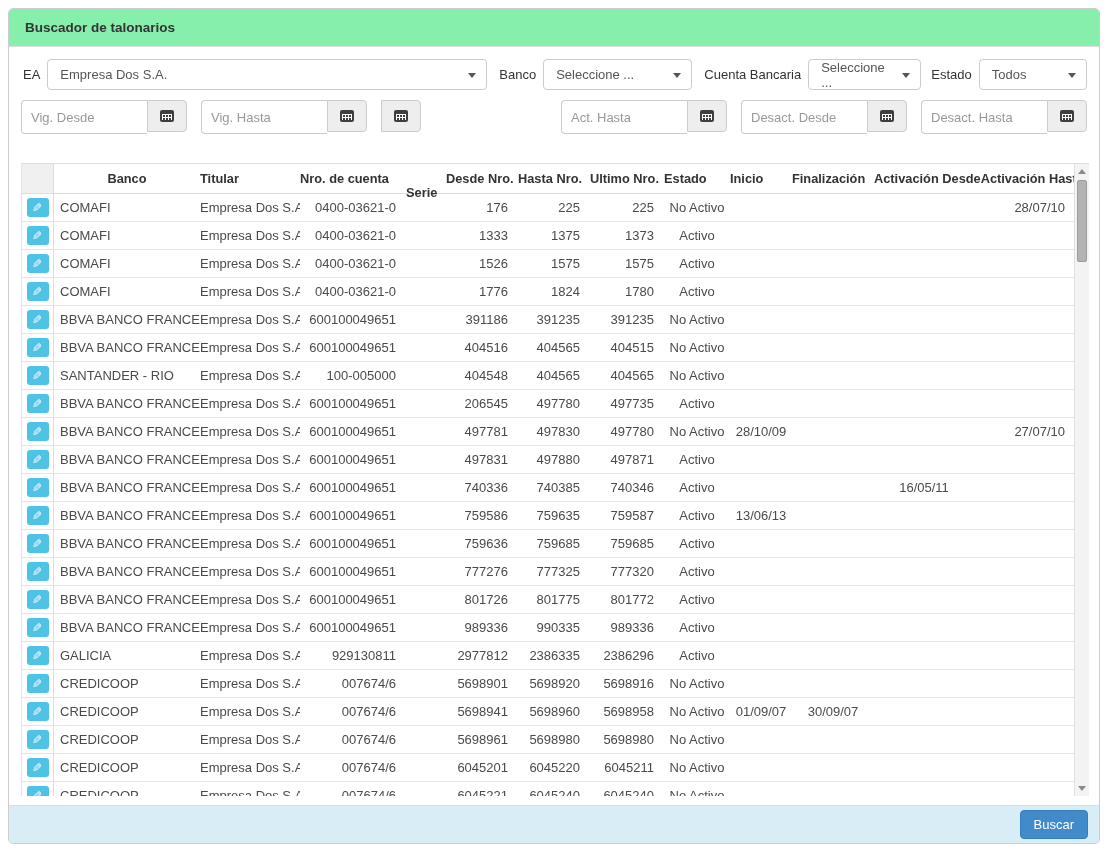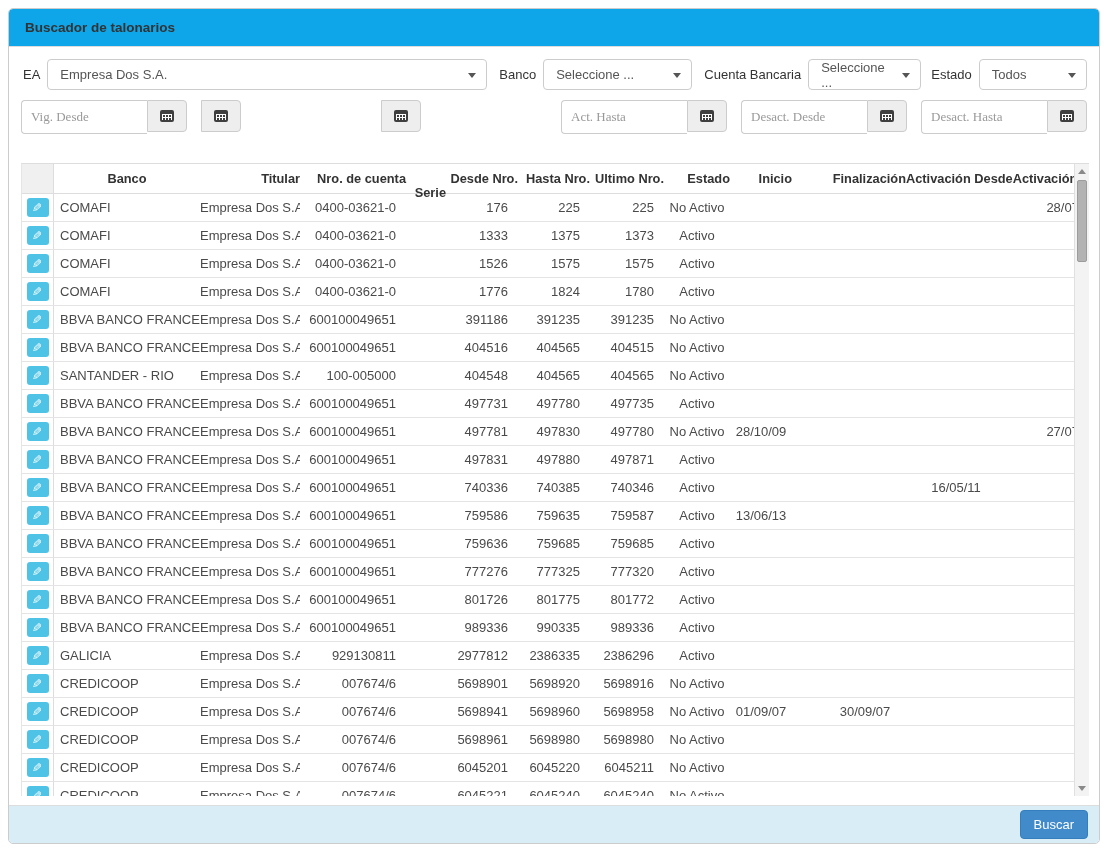--- a/index.html
+++ b/index.html
@@ -1,20 +1,20 @@
 <!DOCTYPE html>
 <html><head>
 <meta charset="utf-8">
 <style>
   * { box-sizing: border-box; margin: 0; padding: 0; }
   html,body { width:1110px; height:852px; background:#fff;
     font-family:"Liberation Sans", sans-serif; color:#333; }
   .panel { position:relative; margin:8px; width:1092px; height:836px;
     border:1px solid #ccc; border-radius:5px; background:#fff; overflow:hidden; }
-  .panel-heading { background:#0ea5e9; border-bottom:1px solid #ddd;
+  .panel-heading { background:#86efac; border-bottom:1px solid #ddd;
     padding:11px 16px; font-size:13.5px; font-weight:bold; color:#333;
     border-radius:4px 4px 0 0; }
   .panel-body { padding:12px; }
 
   
   .frow1 { display:flex; align-items:center; height:31px; margin-bottom:10px; }
   .flabel { font-size:13px; color:#333; margin:0 7px 0 2px; white-space:nowrap;text-align:center; }
   .sel { position:relative; height:31px; border:1px solid #ccc; border-radius:4px;
     background:#fff; display:flex; align-items:center; padding:0 24px 0 12px;
     font-size:13px; color:#555; cursor:pointer; }
@@ -24,53 +24,53 @@
   .sel-ea { width:450px; margin-right:10px; }
   .sel-banco { width:152px; margin-right:10px; }
   .sel-cb { width:115px; margin-right:8px; }
   .sel-estado { width:110px; }
 
   
   .frow2 { display:flex; justify-content:space-between; height:32px; }
   .igroup { display:flex; width:166px; }
   .igroup input { flex:1; min-width:0; height:32px; border:1px solid #ccc;
     border-right:none; border-radius:4px 0 0 4px; padding:16px 9px; font-size:13px;
-    color:#555; font-family:Liberation Serif, serif; outline:none; }
+    color:#555; font-family:Liberation Sans, sans-serif; outline:none; }
   .igroup input::placeholder { color:#999; opacity:1; }
   .iaddon { width:40px; height:32px; background:#eee; border:1px solid #ccc;
     border-radius:0 4px 4px 0; display:flex; align-items:center; justify-content:center;
     cursor:pointer; }
   .cal { width:14px; height:12px; background:#3f3f3f; border-radius:2px; position:relative; }
   .cal::after { content:""; position:absolute; left:2px; right:2px; top:4px; bottom:2px;
     background-image:
       repeating-linear-gradient(to right,#fff 0 1px,transparent 1px 3px),
       repeating-linear-gradient(to bottom,#fff 0 1px,transparent 1px 3px); }
 
   
   .grid { position:relative; margin-top:31px; width:1068px; height:633px;
     border-top:1px solid #ddd; border-left:1px solid #e5e5e5; overflow:hidden; }
   .tr { display:flex; width:1053px; height:28px; align-items:center;
     border-bottom:1px solid #e4e4e4; font-size:13px; color:#4a4a4a; background:#fff; }
   .thead { height:30px; font-weight:bold; font-size:12.8px; color:#333;
     border-bottom:1px solid #ddd; }
   .td { white-space:nowrap; overflow:hidden; }
-  .th { text-align:right; overflow:visible; }
+  .th { text-align:left; overflow:visible; }
   .c0 { flex:0 0 32px; height:100%; border-right:1px solid #ddd;
         display:flex; align-items:center; justify-content:center; }
   .thead .c0 { background:#f0f0f0; }
   .c1 { flex:0 0 146px; padding-left:6px; }
   .c2 { flex:0 0 100px; }
   .c3 { flex:0 0 106px; }
   .c4 { flex:0 0 40px;margin-top:28px; }
   .c5 { flex:0 0 72px; }
   .c6 { flex:0 0 72px; }
   .c7 { flex:0 0 74px; }
   .c8 { flex:0 0 66px; }
   .c9 { flex:0 0 62px; }
-  .c10 { flex:0 0 82px;margin-left:32px; }
+  .c10 { flex:0 0 82px; }
   .c11 { flex:0 0 100px; }
   .c12 { flex:0 0 101px; padding-right:6px; }
   .num { text-align:right; padding-right:10px; }
   .ctr { text-align:center; }
   .thead .c1 { text-align:center; padding-left:0; }
   .edit-btn { width:22px; height:19px; border:none; border-radius:3px;
     background:#4ec3e6; color:#fff; cursor:pointer; display:flex;
     align-items:center; justify-content:center; padding:0; }
   .pencil { font-size:12px; line-height:1; transform:scaleX(-1); color:#fff; }
 
@@ -126,20 +126,21 @@
     </div>
 
     <div class="frow2">
       <div class="igroup">
         <input type="text" placeholder="Vig. Desde" style="">
         <span class="iaddon">
             <span class="cal"></span>
           </span>
       </div>
       <div class="igroup">
+        <input type="text" placeholder="Vig. Hasta" style="">
         <span class="iaddon">
             <span class="cal"></span>
           </span>
       </div>
       <div class="igroup">
         <span class="iaddon">
             <span class="cal"></span>
           </span>
       </div>
       <div class="igroup">
@@ -315,21 +316,21 @@
         <div class="tr">
           <div class="td c0">
             <button class="edit-btn">
               <span class="pencil">✎</span>
             </button>
           </div>
           <div class="td c1">BBVA BANCO FRANCES</div>
           <div class="td c2">Empresa Dos S.A.</div>
           <div class="td c3 num">600100049651</div>
           <div class="td c4 ctr"></div>
-          <div class="td c5 num">497731</div>
+          <div class="td c5 num">206545</div>
           <div class="td c6 num">497780</div>
           <div class="td c7 num">497735</div>
           <div class="td c8 ctr">Activo</div>
           <div class="td c9 ctr"></div>
           <div class="td c10 ctr"></div>
           <div class="td c11 ctr"></div>
           <div class="td c12 num"></div>
         </div>
         <div class="tr">
           <div class="td c0">

